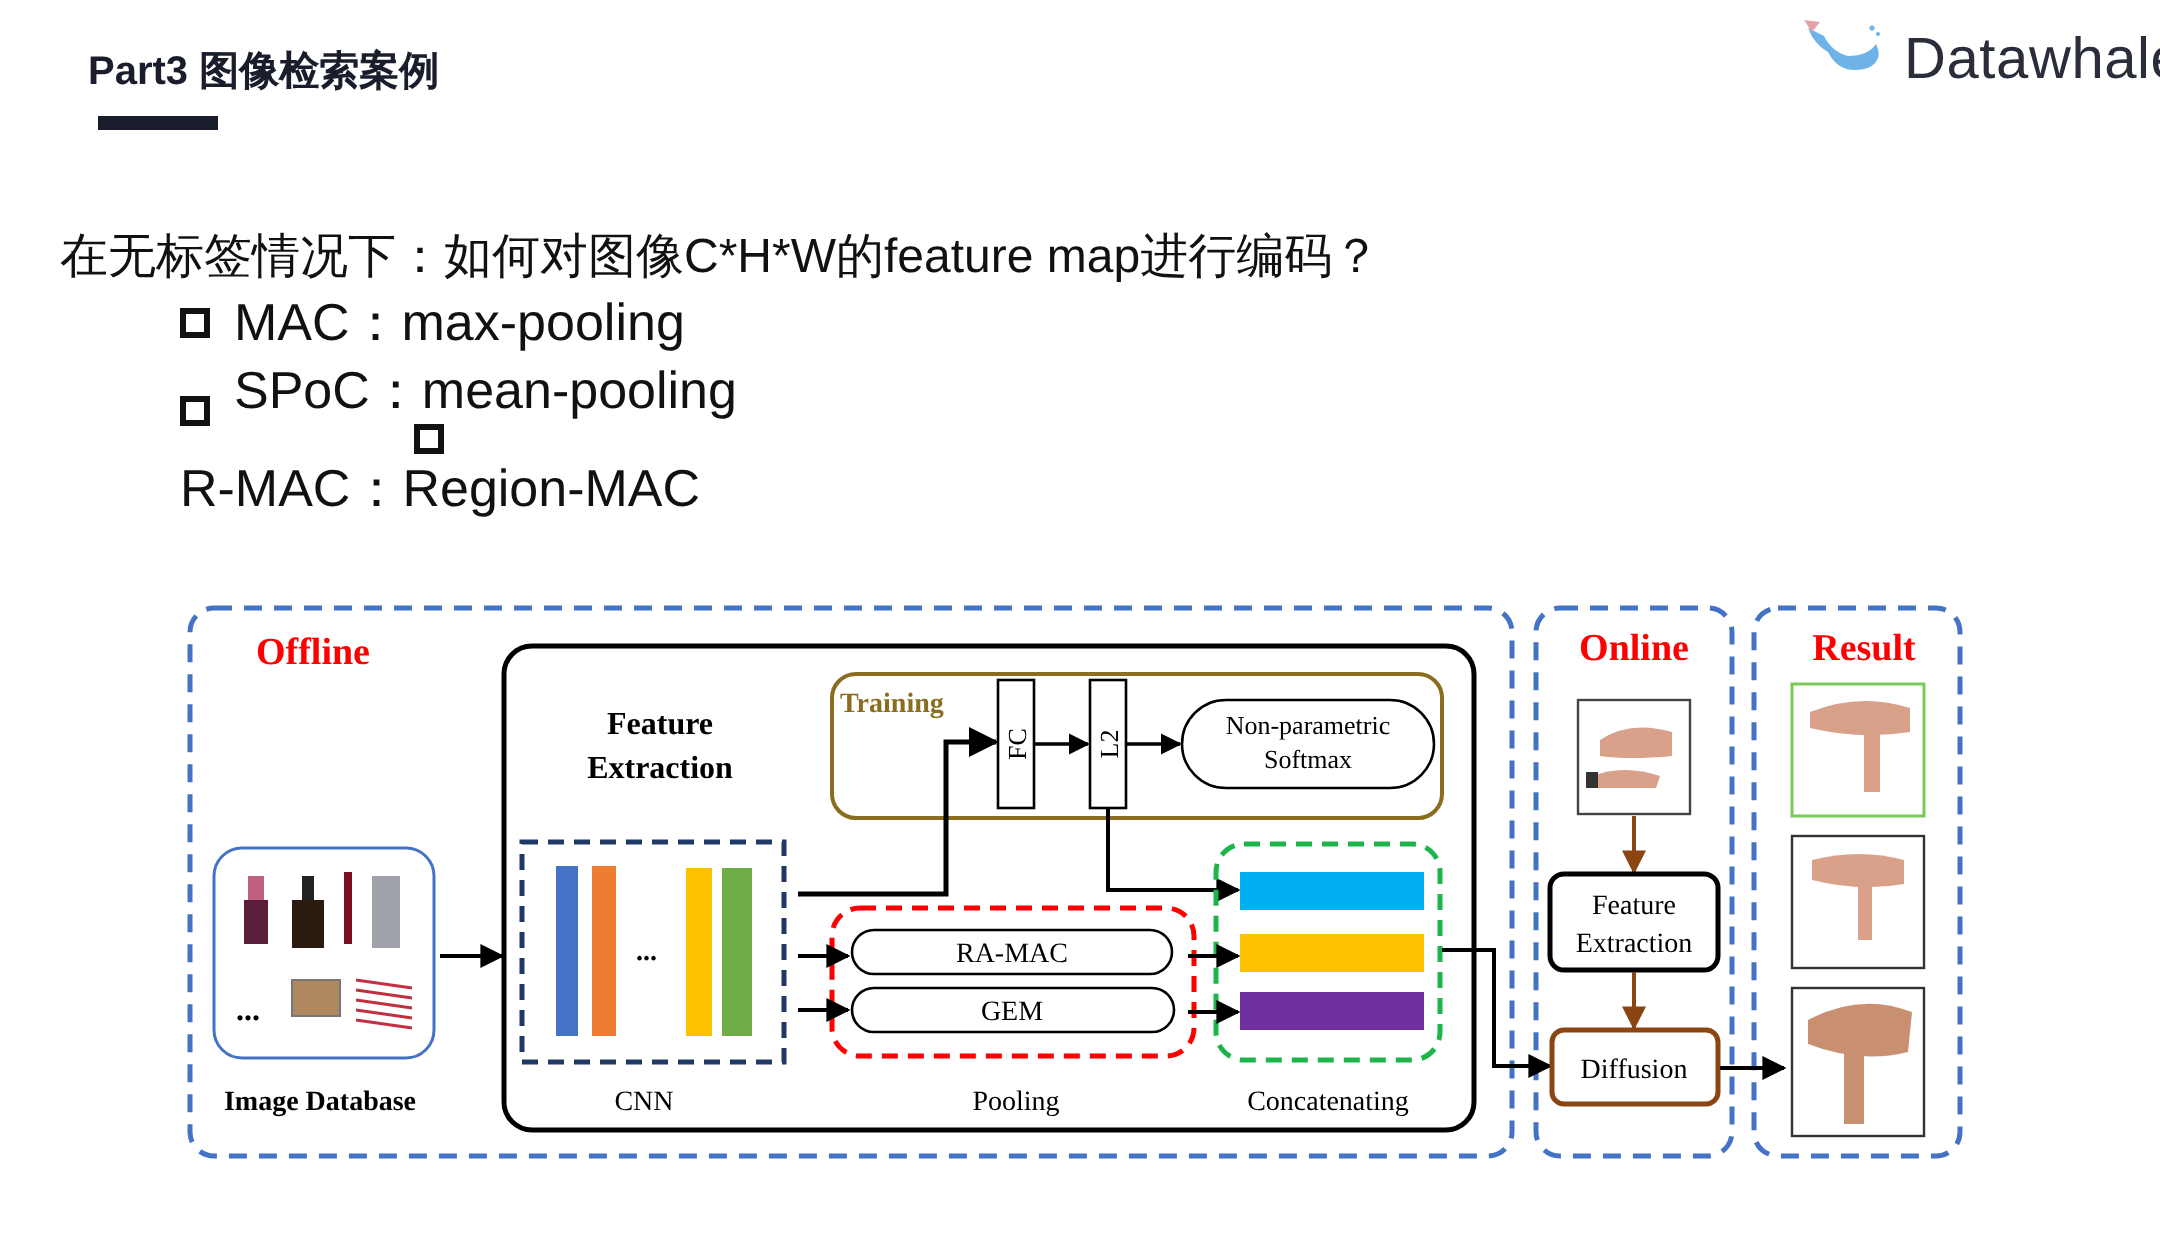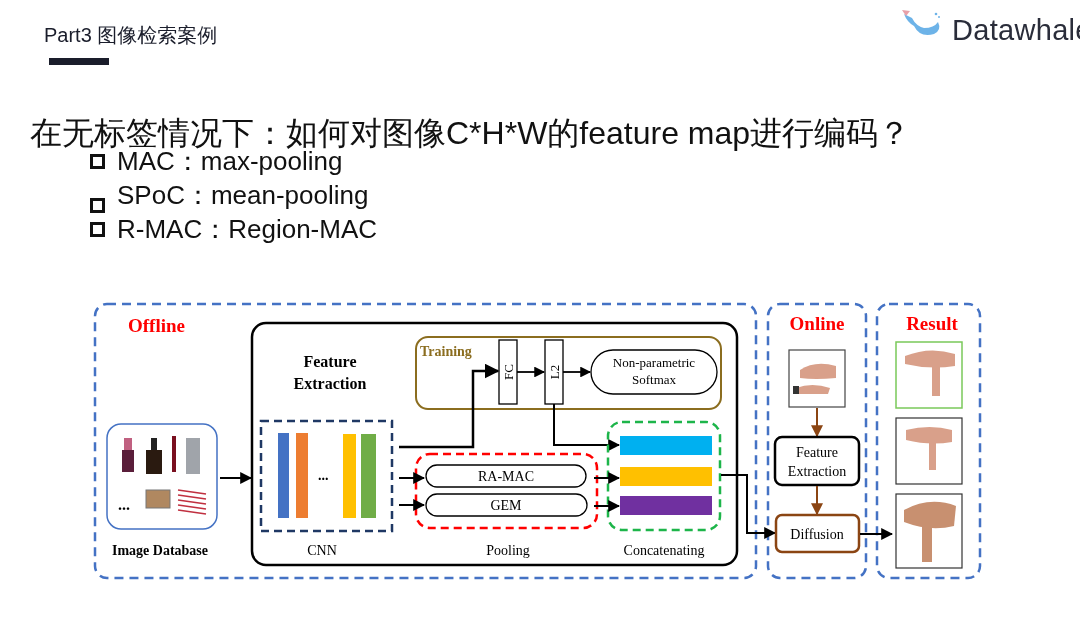--- a/index.html
+++ b/index.html
@@ -1,21 +1,21 @@
 <!DOCTYPE html>
 <html><head>
 <meta charset="utf-8">
 <style>
   html, body { margin:0; padding:0; }
   body { width:1080px; height:621px; background:#ffffff; position:relative; overflow:hidden; font-family:"Liberation Sans", sans-serif; }
   .abs { position:absolute; }
-  .title { left:44px; top:22px; font-size:20px; font-weight:normal; color:#1a1d2b; }
+  .title { left:44px; top:22px; font-size:20px; font-weight:bold; color:#1a1d2b; }
   .title-bar { left:49px; top:58px; width:60px; height:7px; background:#1a1d2b; }
   .logo-text { left:952px; top:14px; font-size:29px; color:#2a2d3a; letter-spacing:0.3px; }
-  .question { left:30px; top:112px; font-size:32px; color:#111; }
+  .question { left:30px; top:112px; font-size:24px; color:#111; }
   .bullet { left:90px; font-size:26px; color:#111; display:flex; align-items:center; }
   .bullet .box { width:15px; height:15px; border:3px solid #111; margin-right:12px; box-sizing:border-box; }
   svg text { font-family:"Liberation Serif", serif; }
 </style>
 </head>
 <body>
 
 <div class="abs title">Part3 图像检索案例</div>
 <div class="abs title-bar"></div>
 
@@ -31,21 +31,21 @@
 
 <div class="abs question">在无标签情况下：如何对图像C*H*W的feature map进行编码？</div>
 <div class="abs bullet" style="top:144px;">
     <span class="box"></span>
     <span>MAC：max-pooling</span>
   </div>
 <div class="abs bullet" style="top:178px;align-items:flex-end;">
     <span class="box"></span>
     <span>SPoC：mean-pooling</span>
   </div>
-<div class="abs bullet" style="top:212px;">
+<div class="abs bullet" style="top:212px;flex-direction:column;">
     <span class="box"></span>
     <span>R-MAC：Region-MAC</span>
   </div>
 
 <svg class="abs" style="left:0; top:0;" width="1080" height="621">
   <defs>
     <marker id="arr" viewBox="0 0 10 10" refX="9" refY="5" markerWidth="6" markerHeight="6" orient="auto">
         <path d="M0 0 L10 5 L0 10 Z" fill="#000"></path>
       </marker>
     <marker id="arrb" viewBox="0 0 10 10" refX="9" refY="5" markerWidth="6" markerHeight="6" orient="auto">

